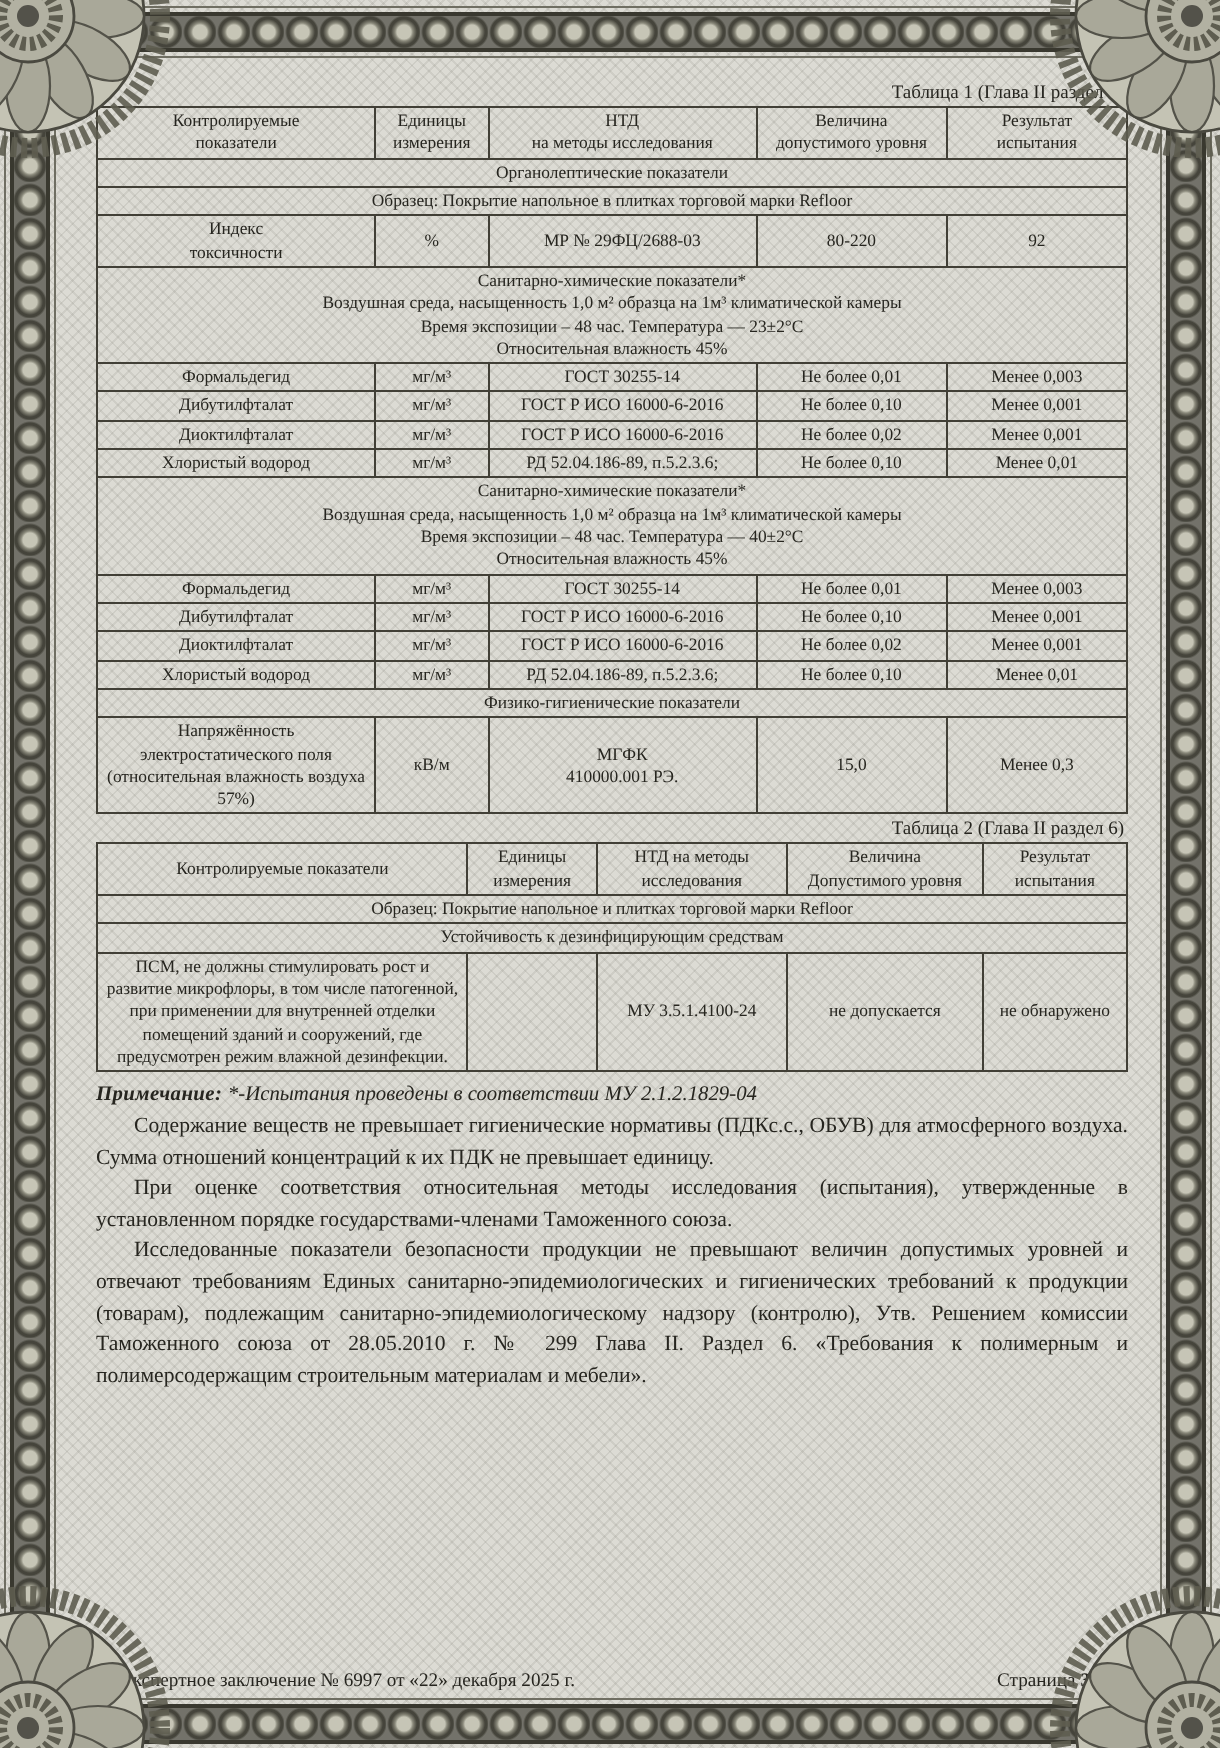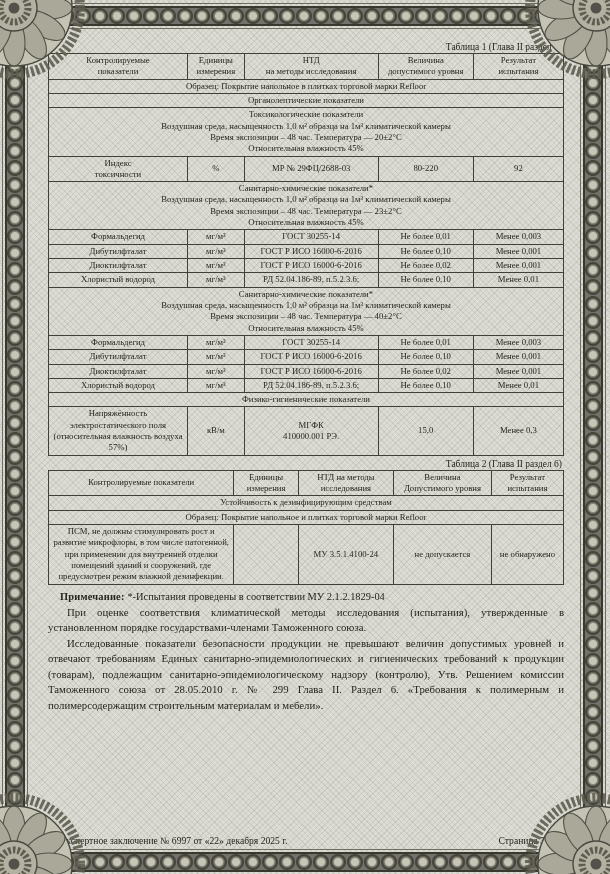--- a/index.html
+++ b/index.html
@@ -38,21 +38,21 @@
   .rosette.br{right:-66px;bottom:-70px;}
   
   .content{position:absolute;z-index:3;left:48px;right:46px;top:42px;bottom:24px;}
   .tcaption{font-size:9.5px;text-align:right;margin:0 2px 1px 0;}
   table.tbl{width:100%;border-collapse:collapse;table-layout:fixed;margin-bottom:3px;border-radius:23px;}
   table.tbl td, table.tbl th{
     border:1px solid #413f36;font-weight:normal;font-size:8.7px;line-height:1.3;
     text-align:center;vertical-align:middle;padding:1px 2px;white-space:pre-line;
     overflow:hidden;
   }
-  .note{font-size:10.4px;margin:5px 0 1px 12px;line-height:1.35;}
+  .note{font-size:10.4px;margin:5px 0 1px 0;line-height:1.35;font-style:italic;}
   .para{font-size:10.8px;line-height:1.44;text-align:justify;text-indent:19px;margin:0;}
   .plabel{letter-spacing:.2px;}
   .footer{position:absolute;left:12px;right:0;bottom:4px;display:flex;
           justify-content:space-between;font-size:9.6px;}
 </style>
 </head>
 <body>
 
 <div class="page">
   <div class="texture"></div>
@@ -119,30 +119,24 @@
           <th>Единицы
 измерения</th>
           <th>НТД
 на методы исследования</th>
           <th>Величина
 допустимого уровня</th>
           <th>Результат
 испытания</th>
         </tr>
         <tr>
+            <td colspan="5">Органолептические показатели</td>
+          </tr>
+        <tr>
             <td colspan="5">Образец: Покрытие напольное в плитках торговой марки Refloor</td>
-          </tr>
-        <tr>
-            <td colspan="5">Органолептические показатели</td>
-          </tr>
-        <tr>
-            <td colspan="5">Токсикологические показатели
-Воздушная среда, насыщенность 1,0 м² образца на 1м³  климатической камеры
-Время экспозиции – 48 час. Температура — 20±2°С
-Относительная влажность 45%</td>
           </tr>
         <tr>
           <td>Индекс
 токсичности</td>
           <td>%</td>
           <td>МР № 29ФЦ/2688-03</td>
           <td>80-220</td>
           <td>92</td>
         </tr>
         <tr>
@@ -243,38 +237,39 @@
           <th>Единицы
 измерения</th>
           <th>НТД на методы
 исследования</th>
           <th>Величина
 Допустимого уровня</th>
           <th>Результат
 испытания</th>
         </tr>
         <tr>
+            <td colspan="5">Образец: Покрытие напольное и плитках торговой марки Refloor</td>
+          </tr>
+        <tr>
             <td colspan="5">Устойчивость к дезинфицирующим средствам</td>
-          </tr>
-        <tr>
-            <td colspan="5">Образец: Покрытие напольное и плитках торговой марки Refloor</td>
           </tr>
         <tr>
           <td>ПСМ, не должны стимулировать рост и развитие микрофлоры, в том числе патогенной, при применении для внутренней отделки помещений зданий и сооружений, где предусмотрен режим влажной дезинфекции.</td>
           <td></td>
           <td>МУ 3.5.1.4100-24</td>
           <td>не допускается</td>
           <td>не обнаружено</td>
         </tr>
       </tbody>
     </table>
 
     <p class="note"><b class="plabel">Примечание: </b><span>*-Испытания проведены в соответствии  МУ 2.1.2.1829-04</span></p>
 
-    <p class="para"><b class="plabel"></b><span>При оценке соответствия климатической методы исследования (испытания), утвержденные в установленном порядке государствами-членами Таможенного союза.</span></p>
+    <p class="para"><b class="plabel"></b><span>Содержание веществ не превышает гигиенические нормативы (ПДКс.с., ОБУВ) для атмосферного воздуха. Сумма отношений концентраций к их ПДК не превышает единицу.</span></p>
+    <p class="para"><b class="plabel"></b><span>При оценке соответствия относительная методы исследования (испытания), утвержденные в установленном порядке государствами-членами Таможенного союза.</span></p>
     <p class="para"><b class="plabel"></b><span>Исследованные показатели безопасности продукции не превышают величин допустимых уровней и отвечают требованиям Единых санитарно-эпидемиологических и гигиенических требований к продукции (товарам), подлежащим санитарно-эпидемиологическому надзору (контролю), Утв. Решением комиссии Таможенного союза от 28.05.2010 г. № 299 Глава II. Раздел 6. «Требования к полимерным и полимерсодержащим строительным материалам и мебели».</span></p>
 
     <div class="footer">
       <span>Экспертное заключение № 6997 от «22» декабря 2025 г.</span>
       <span><span>Страница</span> <b>3 из 4</b></span>
     </div>
 
   </div>
 </div>
 

